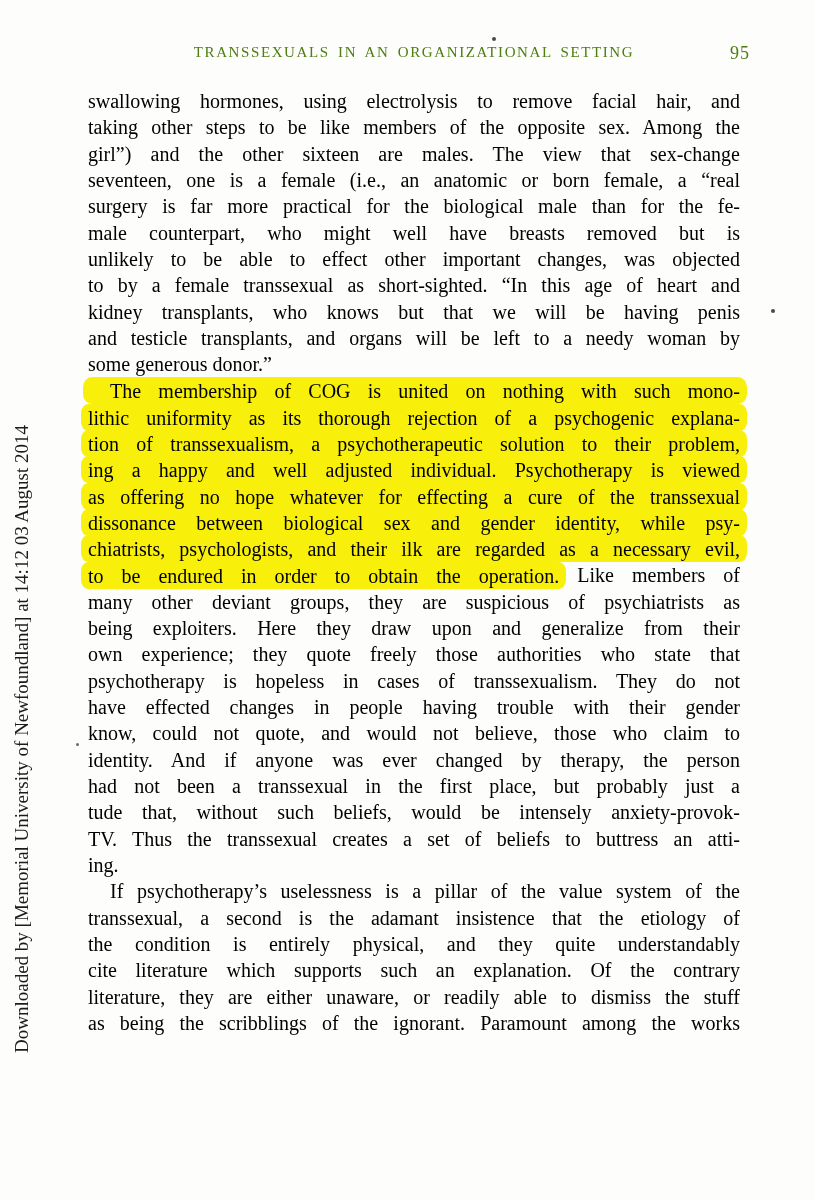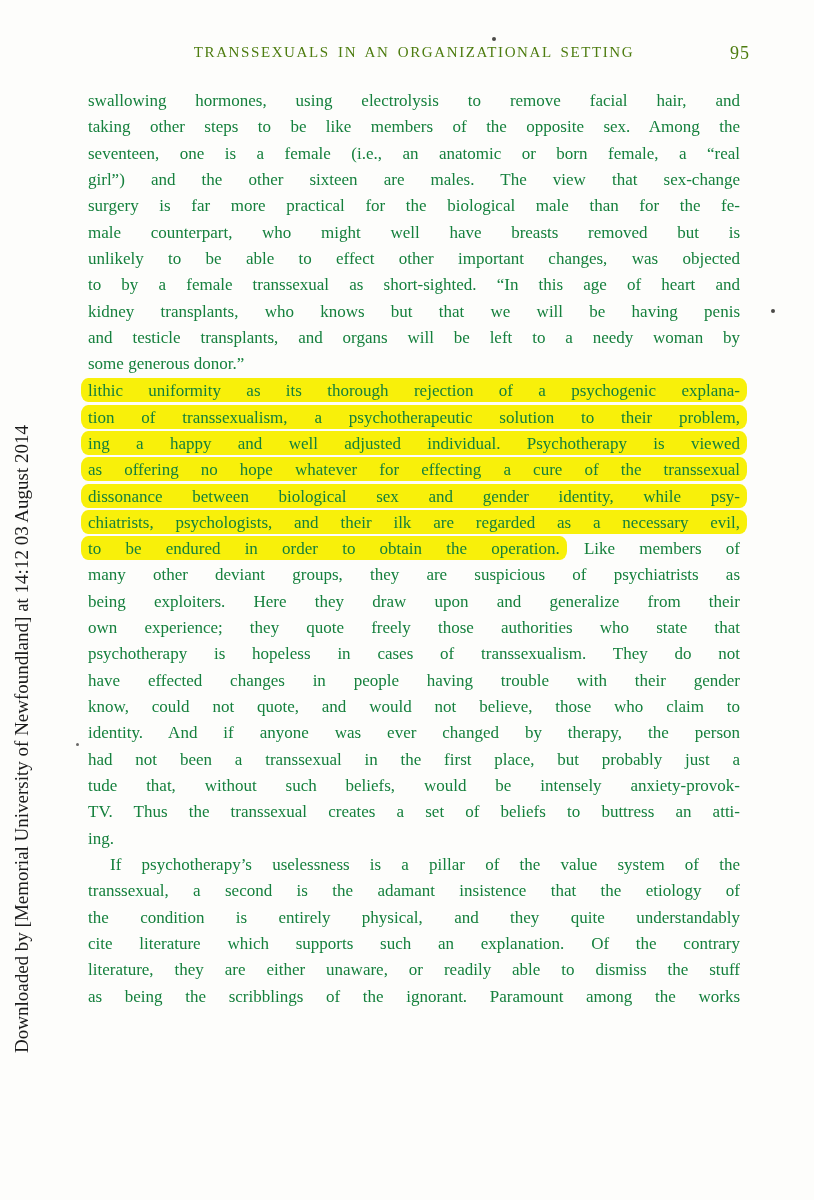--- a/index.html
+++ b/index.html
@@ -31,22 +31,22 @@
   .page-number {
     position: absolute; left: 642px; top: -1px;
     font-size: 18px;
     letter-spacing: 1px;
     color: #4d7c0f;
   }
   
   .text-block {
     position: absolute;
     left: 88px; top: 88px; width: 652px;
-    font-size: 17px;
-    color: #15803d;
+    font-size: 20px;
+    color: #000000;
   }
   .line {
     height: 26.35px;
     line-height: 26.35px;
     white-space: nowrap;
     text-align: justify;
     text-align-last: justify;
     text-justify: inter-word;
   }
   .line.para-end { text-align-last: left; }
@@ -90,29 +90,30 @@
 <div class="page">
 
   <div class="header">
     <div class="header-title">TRANSSEXUALS IN AN ORGANIZATIONAL SETTING</div>
     <div class="page-number">95</div>
   </div>
 
   <div class="text-block">
       <div class="line"><span>swallowing hormones, using electrolysis to remove facial hair, and</span></div>
       <div class="line"><span>taking other steps to be like members of the opposite sex. Among the</span></div>
+      <div class="line"><span>girl”) and the other sixteen are males. The view that sex-change</span></div>
       <div class="line"><span>seventeen, one is a female (i.e., an anatomic or born female, a “real</span></div>
-      <div class="line"><span>girl”) and the other sixteen are males. The view that sex-change</span></div>
       <div class="line"><span>surgery is far more practical for the biological male than for the fe-</span></div>
       <div class="line"><span>male counterpart, who might well have breasts removed but is</span></div>
       <div class="line"><span>unlikely to be able to effect other important changes, was objected</span></div>
       <div class="line"><span>to by a female transsexual as short-sighted. “In this age of heart and</span></div>
       <div class="line"><span>kidney transplants, who knows but that we will be having penis</span></div>
       <div class="line"><span>and testicle transplants, and organs will be left to a needy woman by</span></div>
       <div class="line para-end"><span>some generous donor.”</span></div>
+      <div class="line"><span class="hl hl-first">The membership of COG is united on nothing with such mono-</span></div>
       <div class="line"><span class="hl">lithic uniformity as its thorough rejection of a psychogenic explana-</span></div>
       <div class="line"><span class="hl">tion of transsexualism, a psychotherapeutic solution to their problem,</span></div>
       <div class="line"><span class="hl">ing a happy and well adjusted individual. Psychotherapy is viewed</span></div>
       <div class="line"><span class="hl">as offering no hope whatever for effecting a cure of the transsexual</span></div>
       <div class="line"><span class="hl">dissonance between biological sex and gender identity, while psy-</span></div>
       <div class="line"><span class="hl">chiatrists, psychologists, and their ilk are regarded as a necessary evil,</span></div>
       <div class="line"><span class="hl">to be endured in order to obtain the operation.</span><span> Like members of</span></div>
       <div class="line"><span>many other deviant groups, they are suspicious of psychiatrists as</span></div>
       <div class="line"><span>being exploiters. Here they draw upon and generalize from their</span></div>
       <div class="line"><span>own experience; they quote freely those authorities who state that</span></div>

